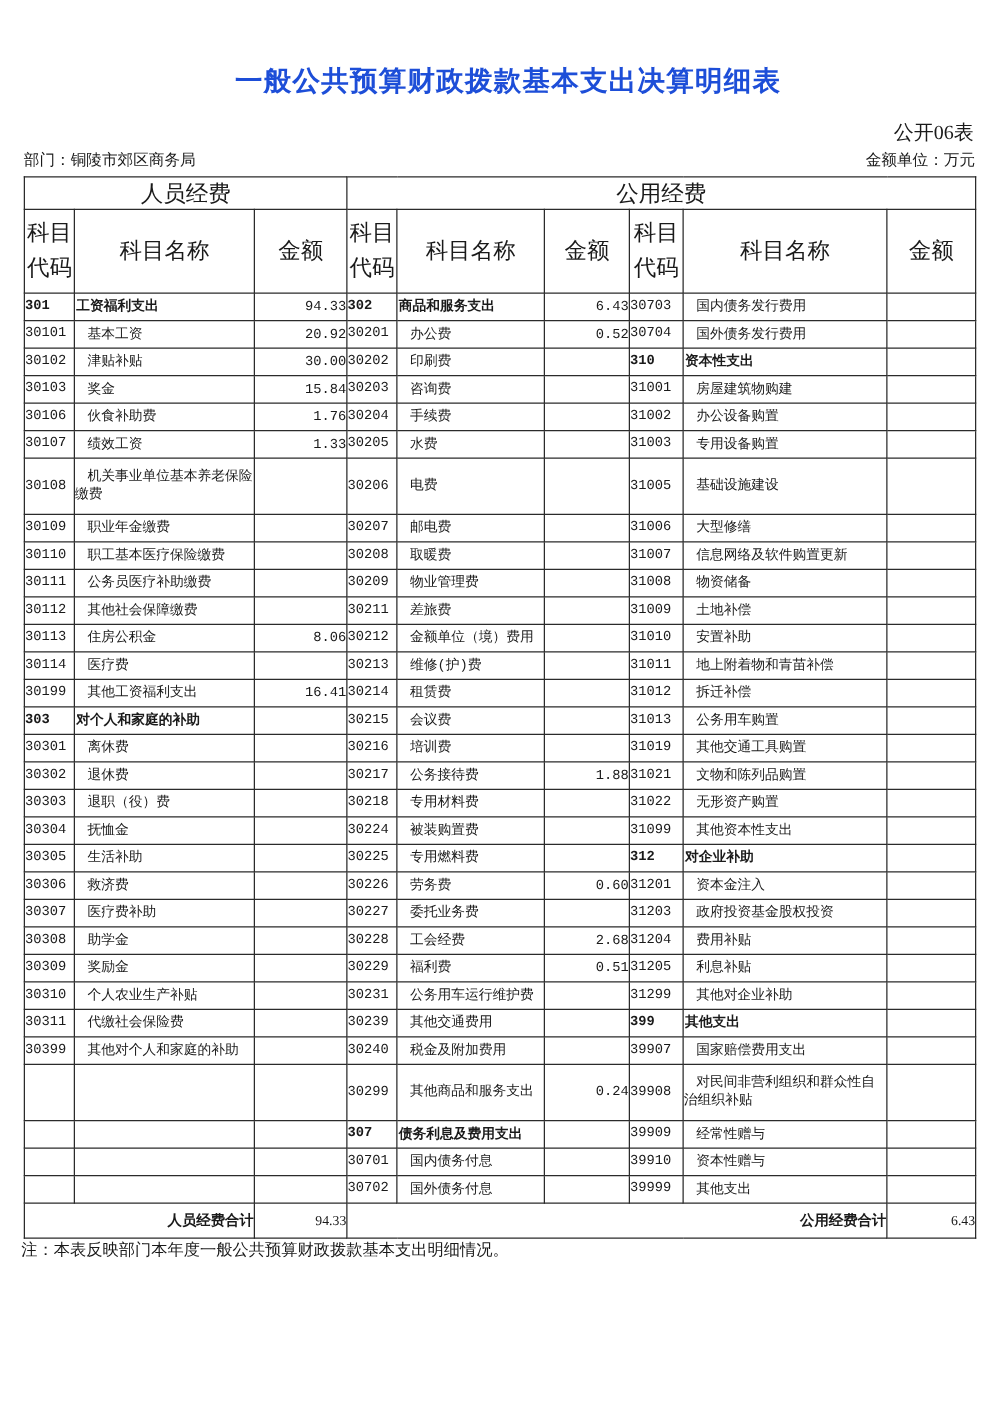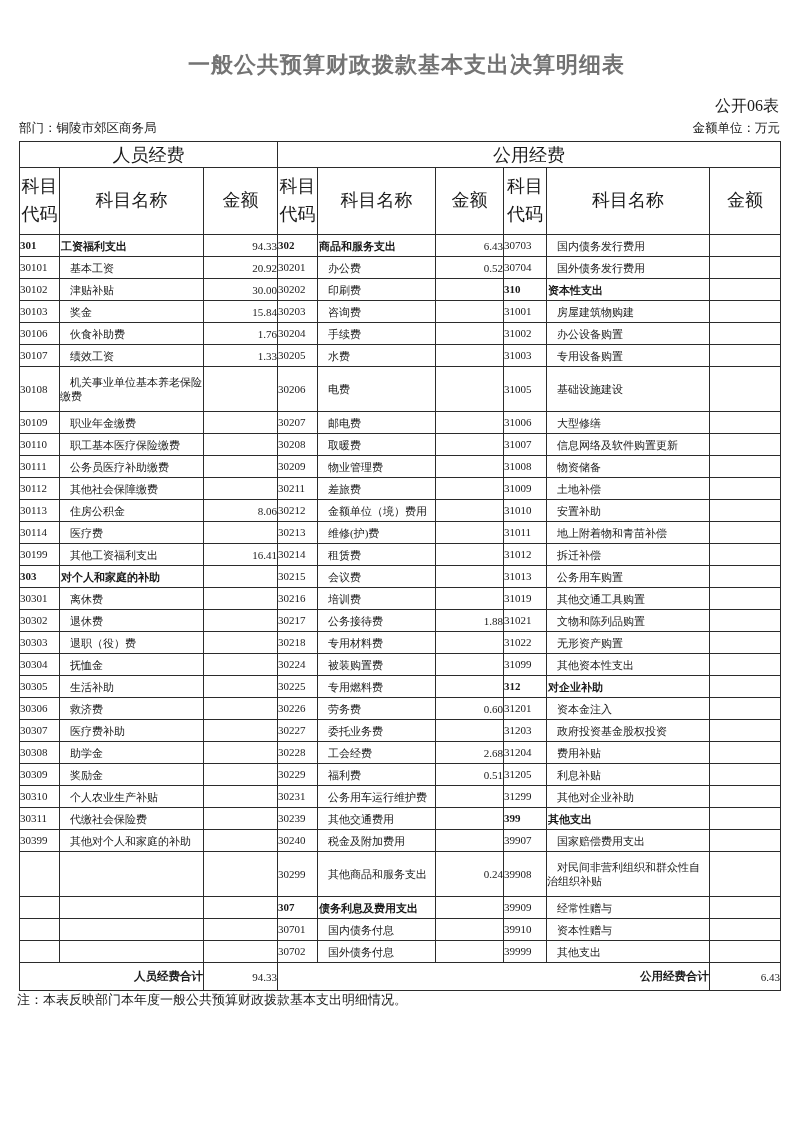--- a/index.html
+++ b/index.html
@@ -12,21 +12,21 @@
     overflow:hidden;
   }
   .title {
     margin:0;
     padding-top:50px;
     text-align:center;
     font-family:"Liberation Sans","DejaVu Sans",sans-serif;
     font-weight:bold;
     font-size:22px;
     letter-spacing:1px;
-    color:#737373;
+    color:#1d4ed8;
     padding-left:20px;
   }
   .pub-code {
     text-align:right;
     margin:16px 14px 0 0;
     font-size:16px;
   }
   .meta-row {
     display:flex;
     justify-content:space-between;
@@ -42,21 +42,21 @@
   }
   table.main th, table.main td {
     border:1px solid #2b2b2b;
     padding:0;
     overflow:hidden;
     vertical-align:middle;
   }
   thead th { font-weight:normal; text-align:center; font-size:18px; }
   tr.grp-row th { height:25px; }
   tr.col-row th { height:66px; line-height:1.55; }
-  tbody tr { height:22px; }
+  tbody tr { height:22px;font-family:Liberation Mono, monospace; }
   tbody tr.tall { height:45px; }
   td.code { padding-left:3px; text-align:left; line-height:13px; }
   td.name { padding-left:2px; text-align:left; line-height:14px; }
   td.name.item { text-indent:10px; }
   td.name.cat  { text-indent:1px; }
   td.amt { text-align:right; padding-right:2px; }
   .b { font-weight:bold; }
   tfoot td { height:27px; }
   td.sum-label { font-weight:bold; text-align:right; font-size:11.5px; }
   .note {

